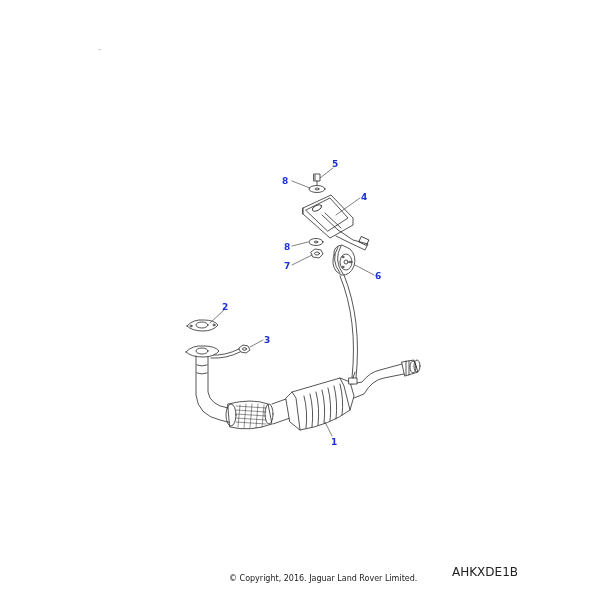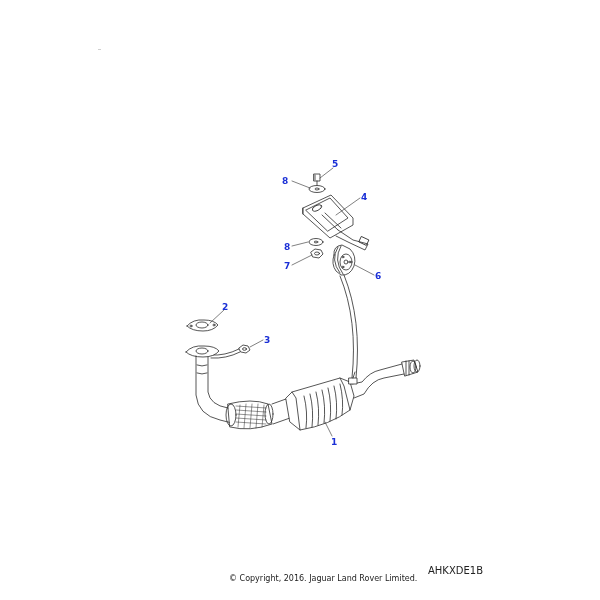--- a/index.html
+++ b/index.html
@@ -1,19 +1,19 @@
 <!DOCTYPE html>
 <html><head>
 <meta charset="utf-8">
 <style>
   html, body { margin:0; padding:0; background:#ffffff; }
   body { width:600px; height:600px; position:relative; overflow:hidden; font-family:"DejaVu Sans", sans-serif; }
   #diagram { position:absolute; left:0; top:0; width:600px; height:600px; }
   .callout { position:absolute; font-family:"DejaVu Sans", sans-serif; font-weight:bold; font-size:9px; color:#1a2fd6; line-height:1; cursor:pointer; }
-  .code { position:absolute; left:428px; top:565px; font-size:10px; color:#222; }
+  .code { position:absolute; left:452px; top:565px; font-size:12px; color:#222; }
   .copyright { position:absolute; left:229px; top:574px; font-size:8px; color:#222; }
   .stray { position:absolute; left:98px; top:49px; width:3px; height:1px; background:#cfcfcf; }
 </style>
 </head>
 <body>
 
 <svg id="diagram" viewBox="0 0 600 600" xmlns="http://www.w3.org/2000/svg">
   <g fill="none" stroke="#2b2b2b" stroke-width="0.8" stroke-linejoin="round" stroke-linecap="round">
 
     <g>

